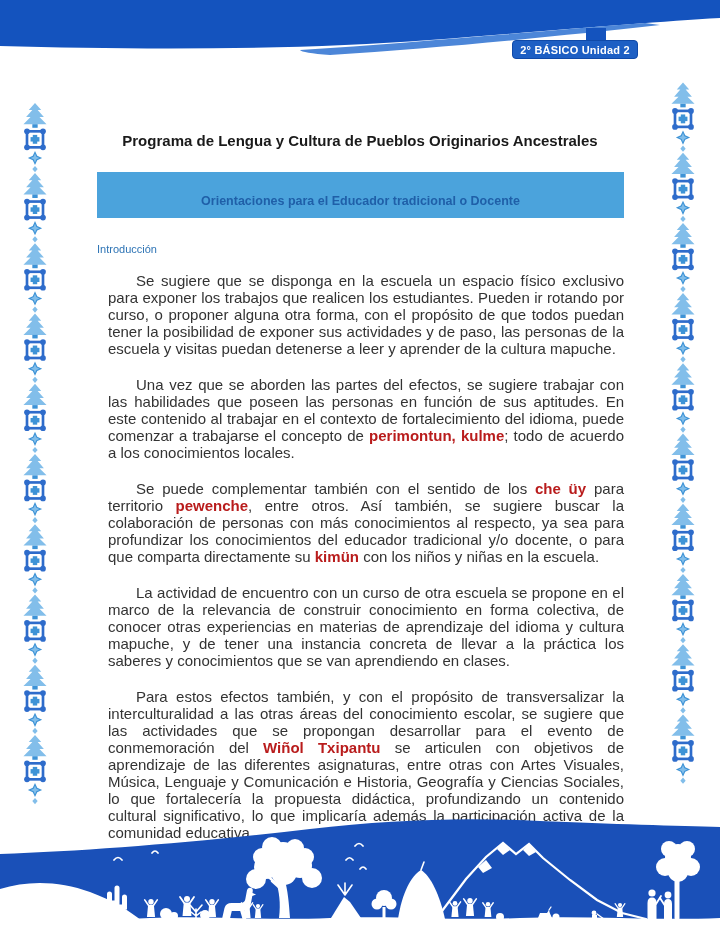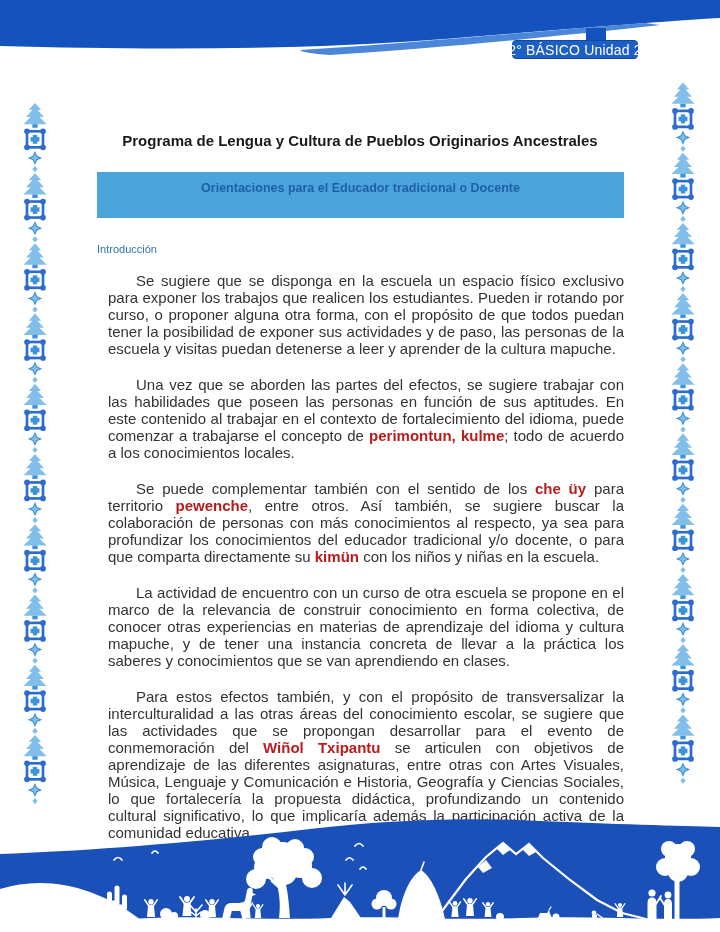--- a/index.html
+++ b/index.html
@@ -6,38 +6,38 @@
   body{width:720px;height:932px;overflow:hidden;font-family:"Liberation Sans",sans-serif;}
   .page{position:relative;width:720px;height:932px;background:#fff;overflow:hidden;}
 
   
   .top-band{position:absolute;top:0;left:0;width:720px;height:60px;display:block;}
   .f-band{fill:var(--band-blue,#1453BE);}
   .f-band-light{fill:var(--band-light,#4C86D8);}
   .badge{position:absolute;top:40px;left:512px;width:124px;height:17px;
          background:var(--badge-blue,#1D5FC4);border:1px solid #0f49a8;border-radius:4px;
          display:flex;align-items:center;justify-content:center;}
-  .badge span{color:#fff;font-size:14px;font-weight:normal;letter-spacing:.2px;white-space:nowrap;}
+  .badge span{color:#fff;font-size:11px;font-weight:bold;letter-spacing:.2px;white-space:nowrap;}
 
   
   .border-strip{position:absolute;display:block;}
   .border-strip.left{left:19px;top:58px;}
   .border-strip.right{left:667px;top:38px;}
   .f-light{fill:var(--border-light,#82BEEA);}
   .f-mid{fill:var(--border-mid,#3E93D6);}
   .f-dark{fill:var(--border-dark,#2E6CCB);}
   .s-dark{stroke:var(--border-dark,#2E6CCB);fill:none;}
 
   
   .title{position:absolute;top:108px;left:80px;width:560px;text-align:center;
          font-size:15px;font-weight:bold;color:#1a1a1a;margin-top:24px;}
   .subtitle{position:absolute;top:142px;left:80px;width:560px;text-align:center;
          font-size:15px;font-weight:bold;color:#1a1a1a;}
   .banner{position:absolute;top:172px;left:97px;width:527px;height:46px;
-         background:var(--banner-bg,#4BA3DC);box-sizing:border-box;padding-top:6px;text-align:center;}
+         background:var(--banner-bg,#4BA3DC);box-sizing:border-box;padding-top:19px;text-align:center;}
   .banner span{color:var(--banner-text,#1F5FA8);font-size:12.5px;font-weight:bold;}
   .heading{position:absolute;top:243px;left:97px;font-size:11px;font-weight:normal;
          color:var(--heading-blue,#2E74B5);}
   .paras{position:absolute;top:272px;left:97px;width:527px;}
   .para{margin:0 0 19px 11px;font-size:15px;line-height:17px;text-align:justify;
         text-indent:28px;color:var(--body-text,#333333);}
   .para b{color:#b91c1c;}
 
   
   .footer-art{position:absolute;left:0;bottom:0;width:720px;height:115px;display:block;}

